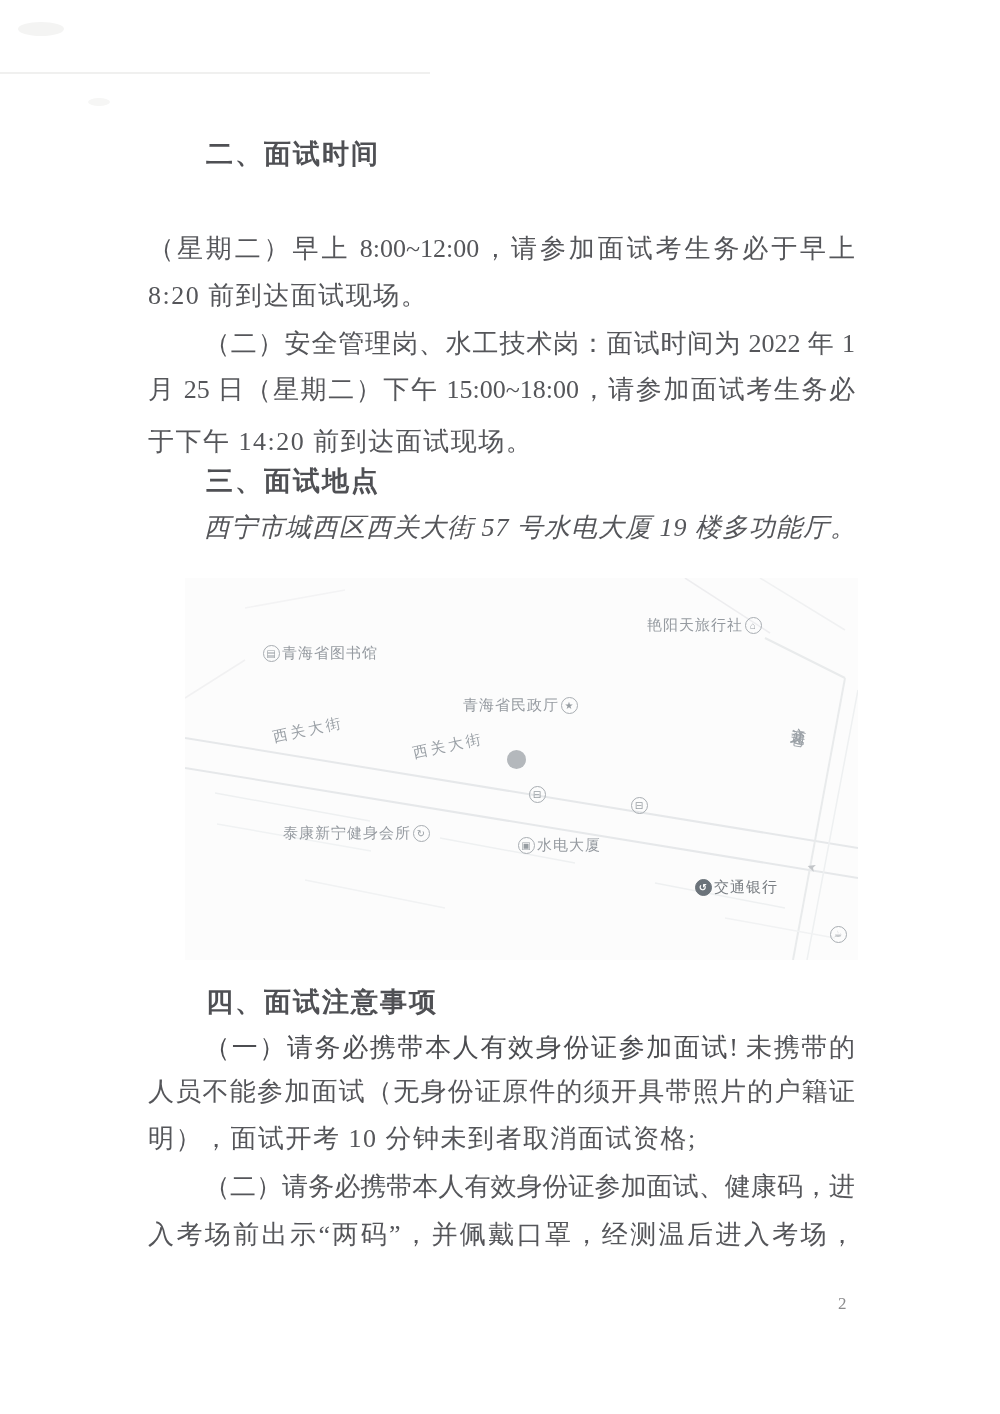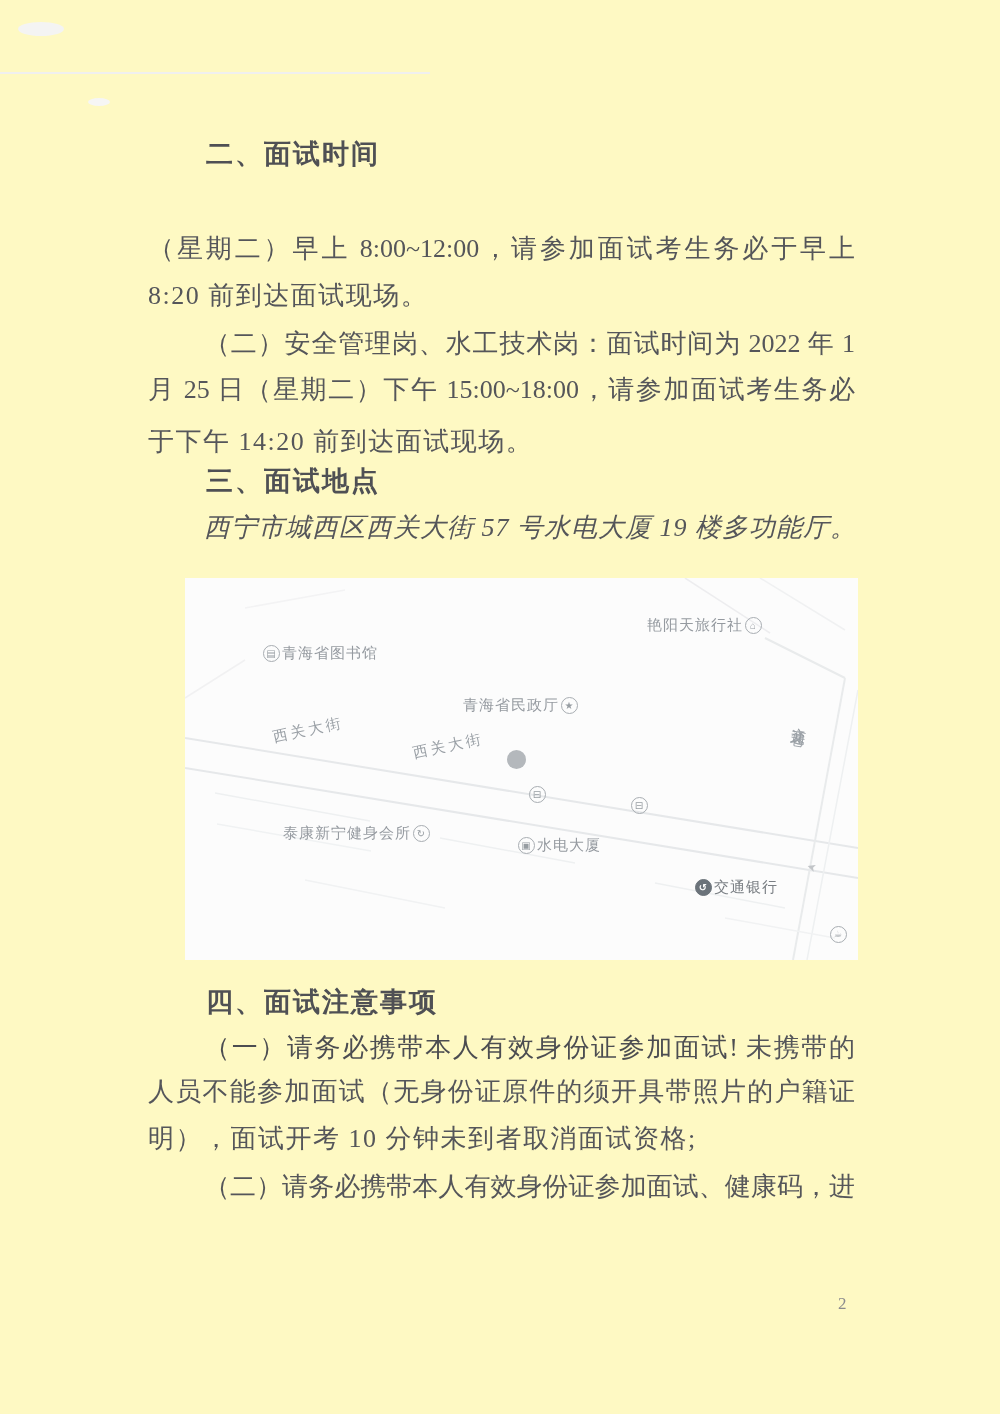--- a/index.html
+++ b/index.html
@@ -1,21 +1,21 @@
 <!DOCTYPE html>
 <html><head>
 <meta charset="utf-8">
 <style>
   html,body{margin:0;padding:0;}
   body{background:#e8e8e8;}
   .page{
     position:relative;
     width:1000px;height:1414px;
     margin:0 auto;
-    background:#fef9c3;
+    background:#ffffff;
     overflow:hidden;
     font-family:"Liberation Serif","DejaVu Serif",serif;
   }
   
   .scan-streak{position:absolute;left:0;top:72px;width:430px;height:2px;background:#f0f0ef;}
   .scan-blob{position:absolute;left:18px;top:22px;width:46px;height:14px;background:#f4f4f3;border-radius:50%;}
   .scan-blob2{position:absolute;left:88px;top:98px;width:22px;height:8px;background:#f6f6f5;border-radius:50%;}
 
   
   .tline{
@@ -167,16 +167,17 @@
     </div>
   </div>
 
   <div class="heading" style="top:984px;">四、面试注意事项</div>
   <div class="tline indent" style="top:1030px;">
     <span class="boldseg">（一）请务必携带本人有效身份证参加面试!</span><span> 未携带的</span>
   </div>
   <div class="tline" style="top:1074px;">人员不能参加面试（无身份证原件的须开具带照片的户籍证</div>
   <div class="tline paraend" style="top:1121px;">明），面试开考 10 分钟未到者取消面试资格;</div>
   <div class="tline indent" style="top:1169px;">（二）请务必携带本人有效身份证参加面试、健康码，进</div>
+  <div class="tline" style="top:1217px;">入考场前出示“两码”，并佩戴口罩，经测温后进入考场，</div>
 
   <div class="pagenum">2</div>
 
 </div>
 
 </body></html>

